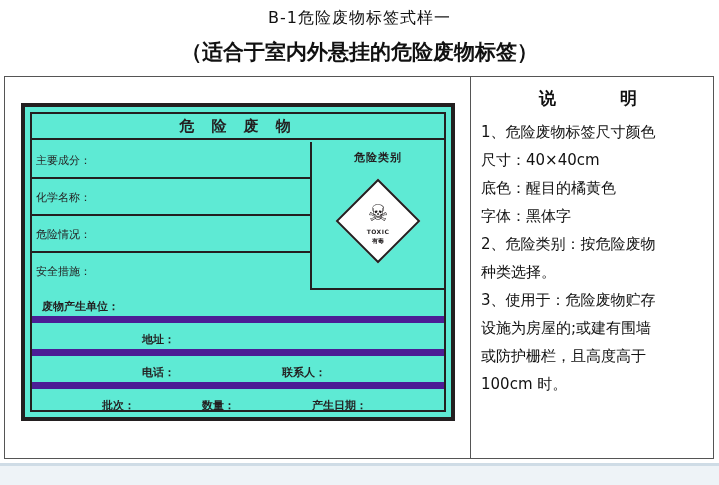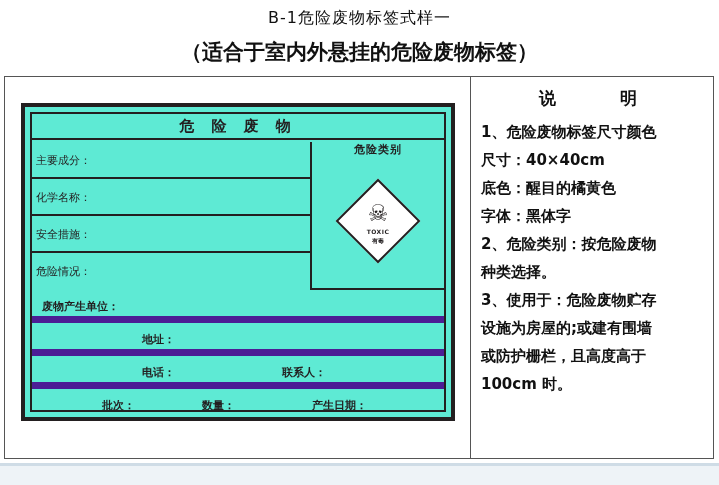--- a/index.html
+++ b/index.html
@@ -81,21 +81,21 @@
   .row:last-child{border-bottom:none;}
 
   
   .hz{
     position:absolute;left:287px;top:35px;right:7px;height:148px;
     box-sizing:border-box;
     border-bottom:2px solid #231f20;
   }
   .hz-title{
     text-align:center;font-size:11px;font-weight:bold;color:#231f20;
-    margin-top:0;letter-spacing:1px;
+    margin-top:8px;letter-spacing:1px;
   }
   .diamond-wrap{
     position:absolute;left:50%;top:42px;transform:translateX(-50%);
     width:74px;height:74px;
   }
   .diamond{
     position:absolute;left:7px;top:7px;width:60px;height:60px;
     background:#ffffff;border:2px solid #231f20;
     transform:rotate(45deg);
     box-sizing:border-box;
@@ -127,21 +127,21 @@
   .lrow:last-child{border-bottom:none;}
   .lrow .k{position:absolute;white-space:nowrap;}
 
   
   .exp-title{
     text-align:center;font-size:17px;font-weight:bold;color:#111;
     letter-spacing:10px;margin:4px 0 8px 0;
     font-family:Liberation Sans, sans-serif;
   }
   .exp-line{
-    font-size:15px;font-weight:bold;color:#111;
+    font-size:15px;font-weight:normal;color:#111;
     line-height:28px;white-space:nowrap;
     font-family:"DejaVu Sans",sans-serif;
   }
 
   
   .bottom-strip{
     position:absolute;left:0;bottom:0;width:719px;height:22px;
     background:#eef3f7;
   }
   .bottom-strip .bar{
@@ -160,22 +160,22 @@
 
     <div class="cell-left">
       <div class="label">
         <div class="label-inner"></div>
 
         <div class="lbl-title">危 险 废 物</div>
 
         <div class="rows">
           <div class="row">主要成分：</div>
           <div class="row">化学名称：</div>
+          <div class="row">危险情况：</div>
           <div class="row">安全措施：</div>
-          <div class="row">危险情况：</div>
         </div>
 
         <div class="hz">
           <div class="hz-title">危险类别</div>
           <div class="diamond-wrap">
             <div class="diamond"></div>
             <div class="skull">☠</div>
             <div class="toxic">TOXIC</div>
             <div class="toxic-cn">有毒</div>
           </div>

